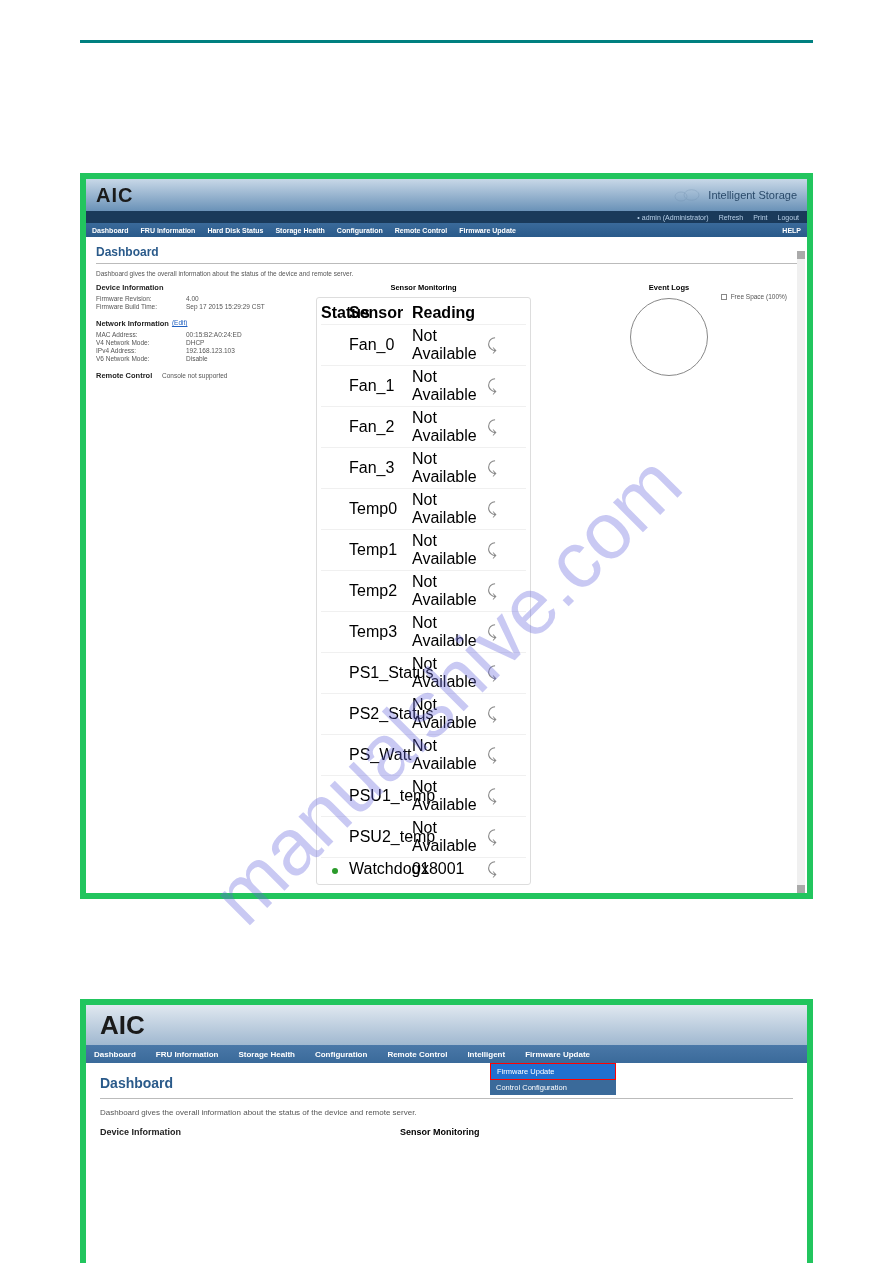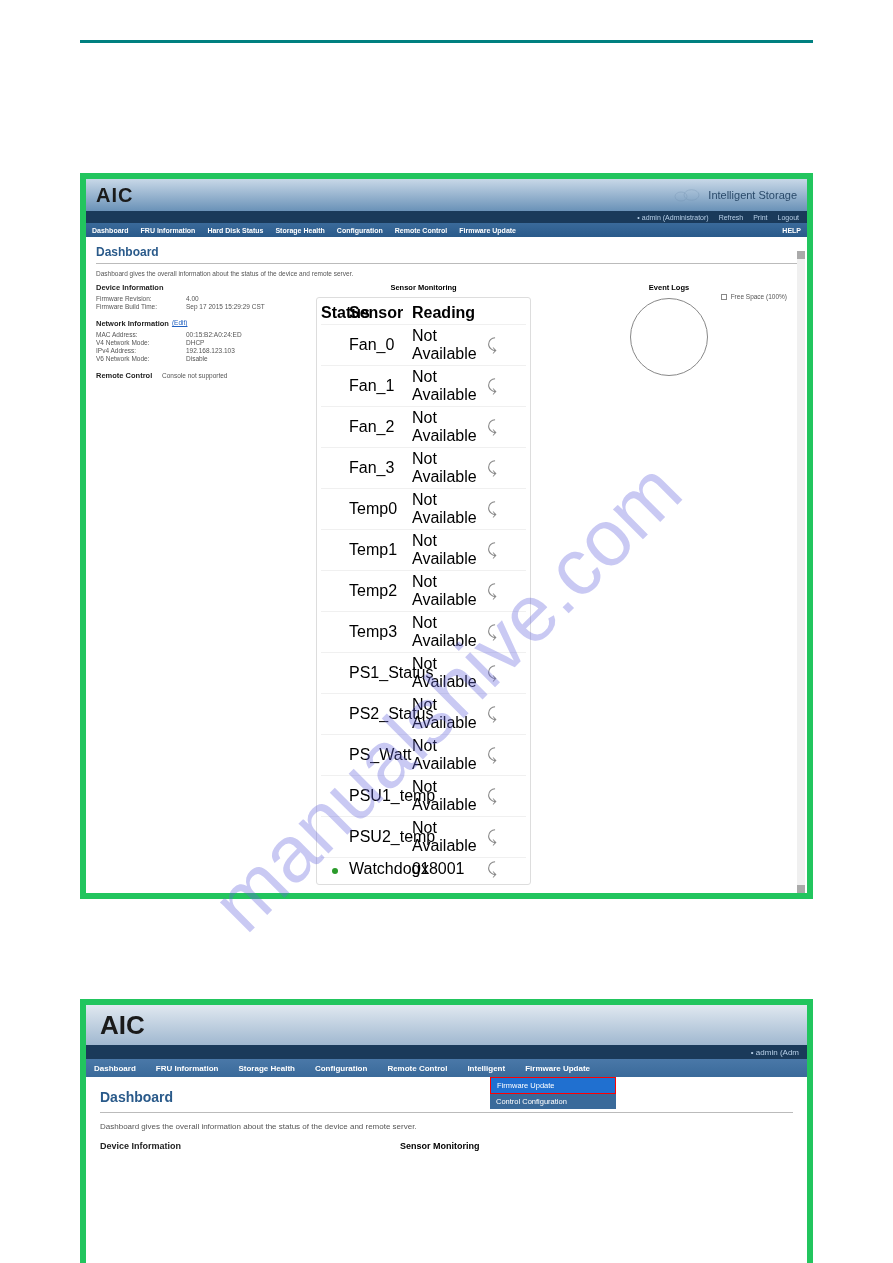--- a/index.html
+++ b/index.html
@@ -531,23 +531,20 @@
         <div class="scrollbar-thumb"></div>
         <div class="scrollbar-thumb bottom"></div>
       </div>
     </div>
   </div>
 
   <div class="screenshot-container second">
     <div class="app-header2">
       <div class="logo2">AIC</div>
     </div>
-    <div class="user-bar2">
-      <span>• admin (Adm</span>
-    </div>
     <div class="nav-bar2">
       <span>Dashboard</span>
       <span>FRU Information</span>
       <span>Storage Health</span>
       <span>Configuration</span>
       <span>Remote Control</span>
       <span>Intelligent</span>
       <span>Firmware Update</span>
       <div class="dropdown">
         <div class="dropdown-item selected">Firmware Update</div>

